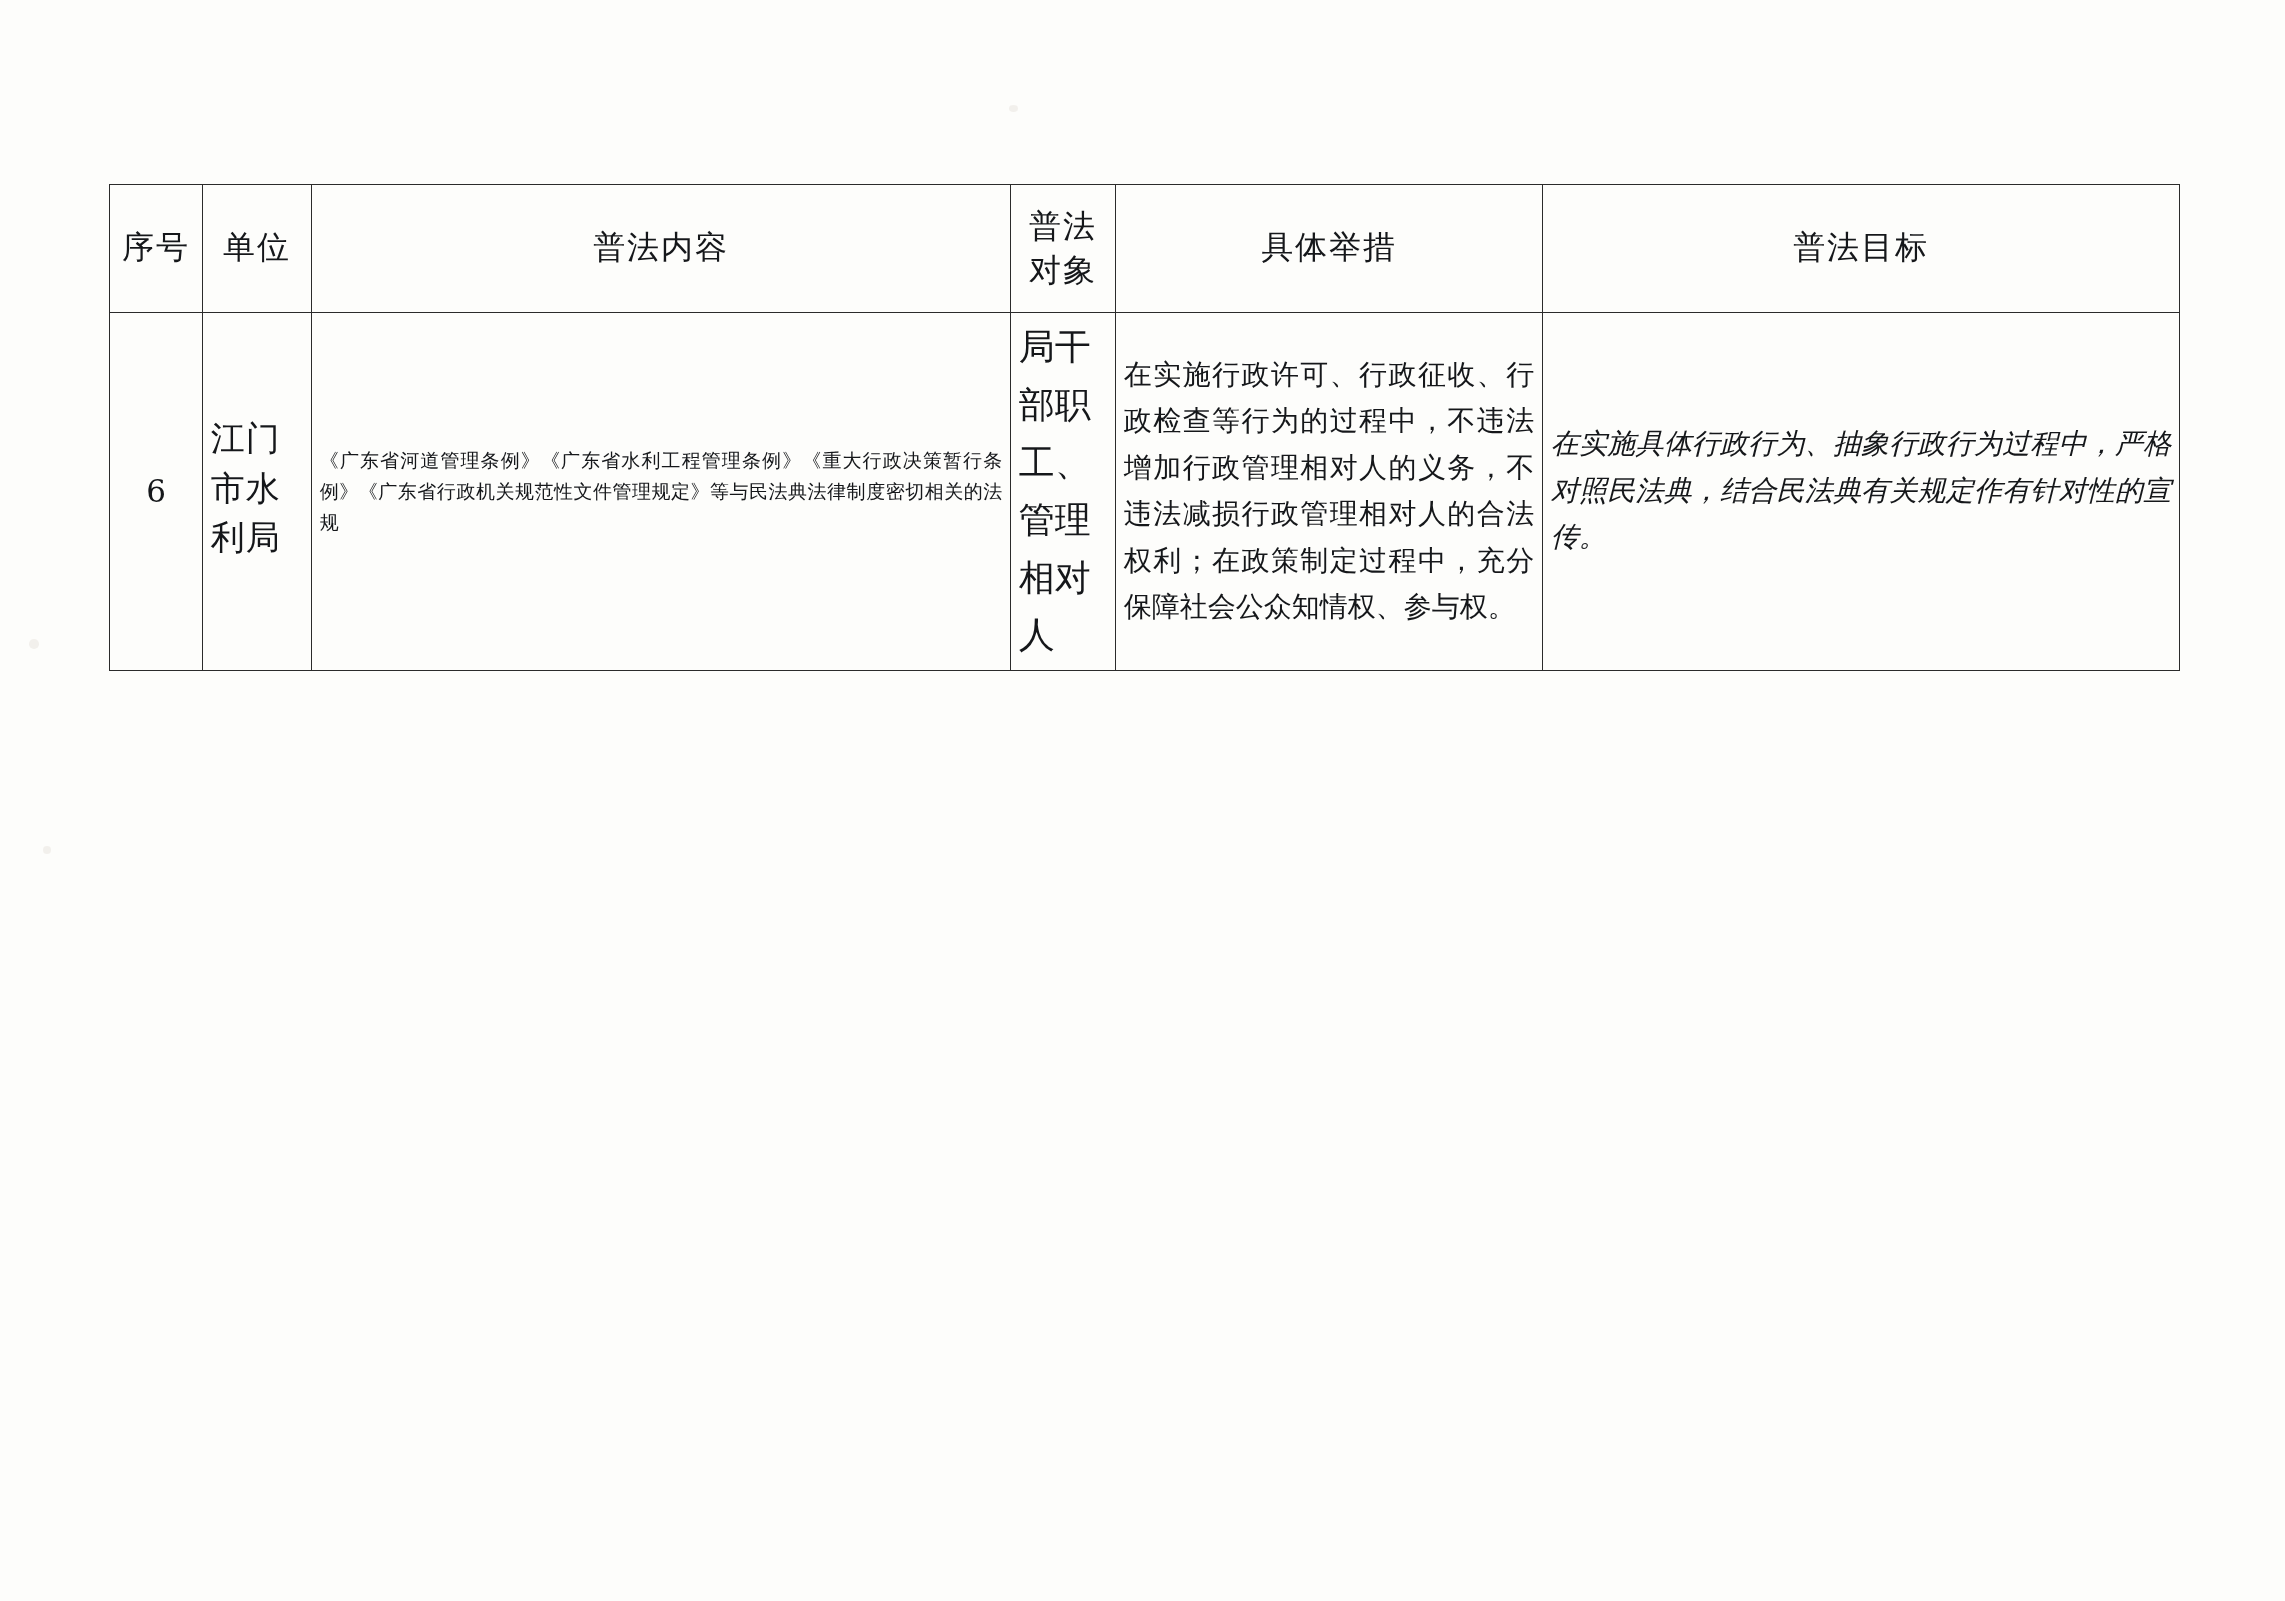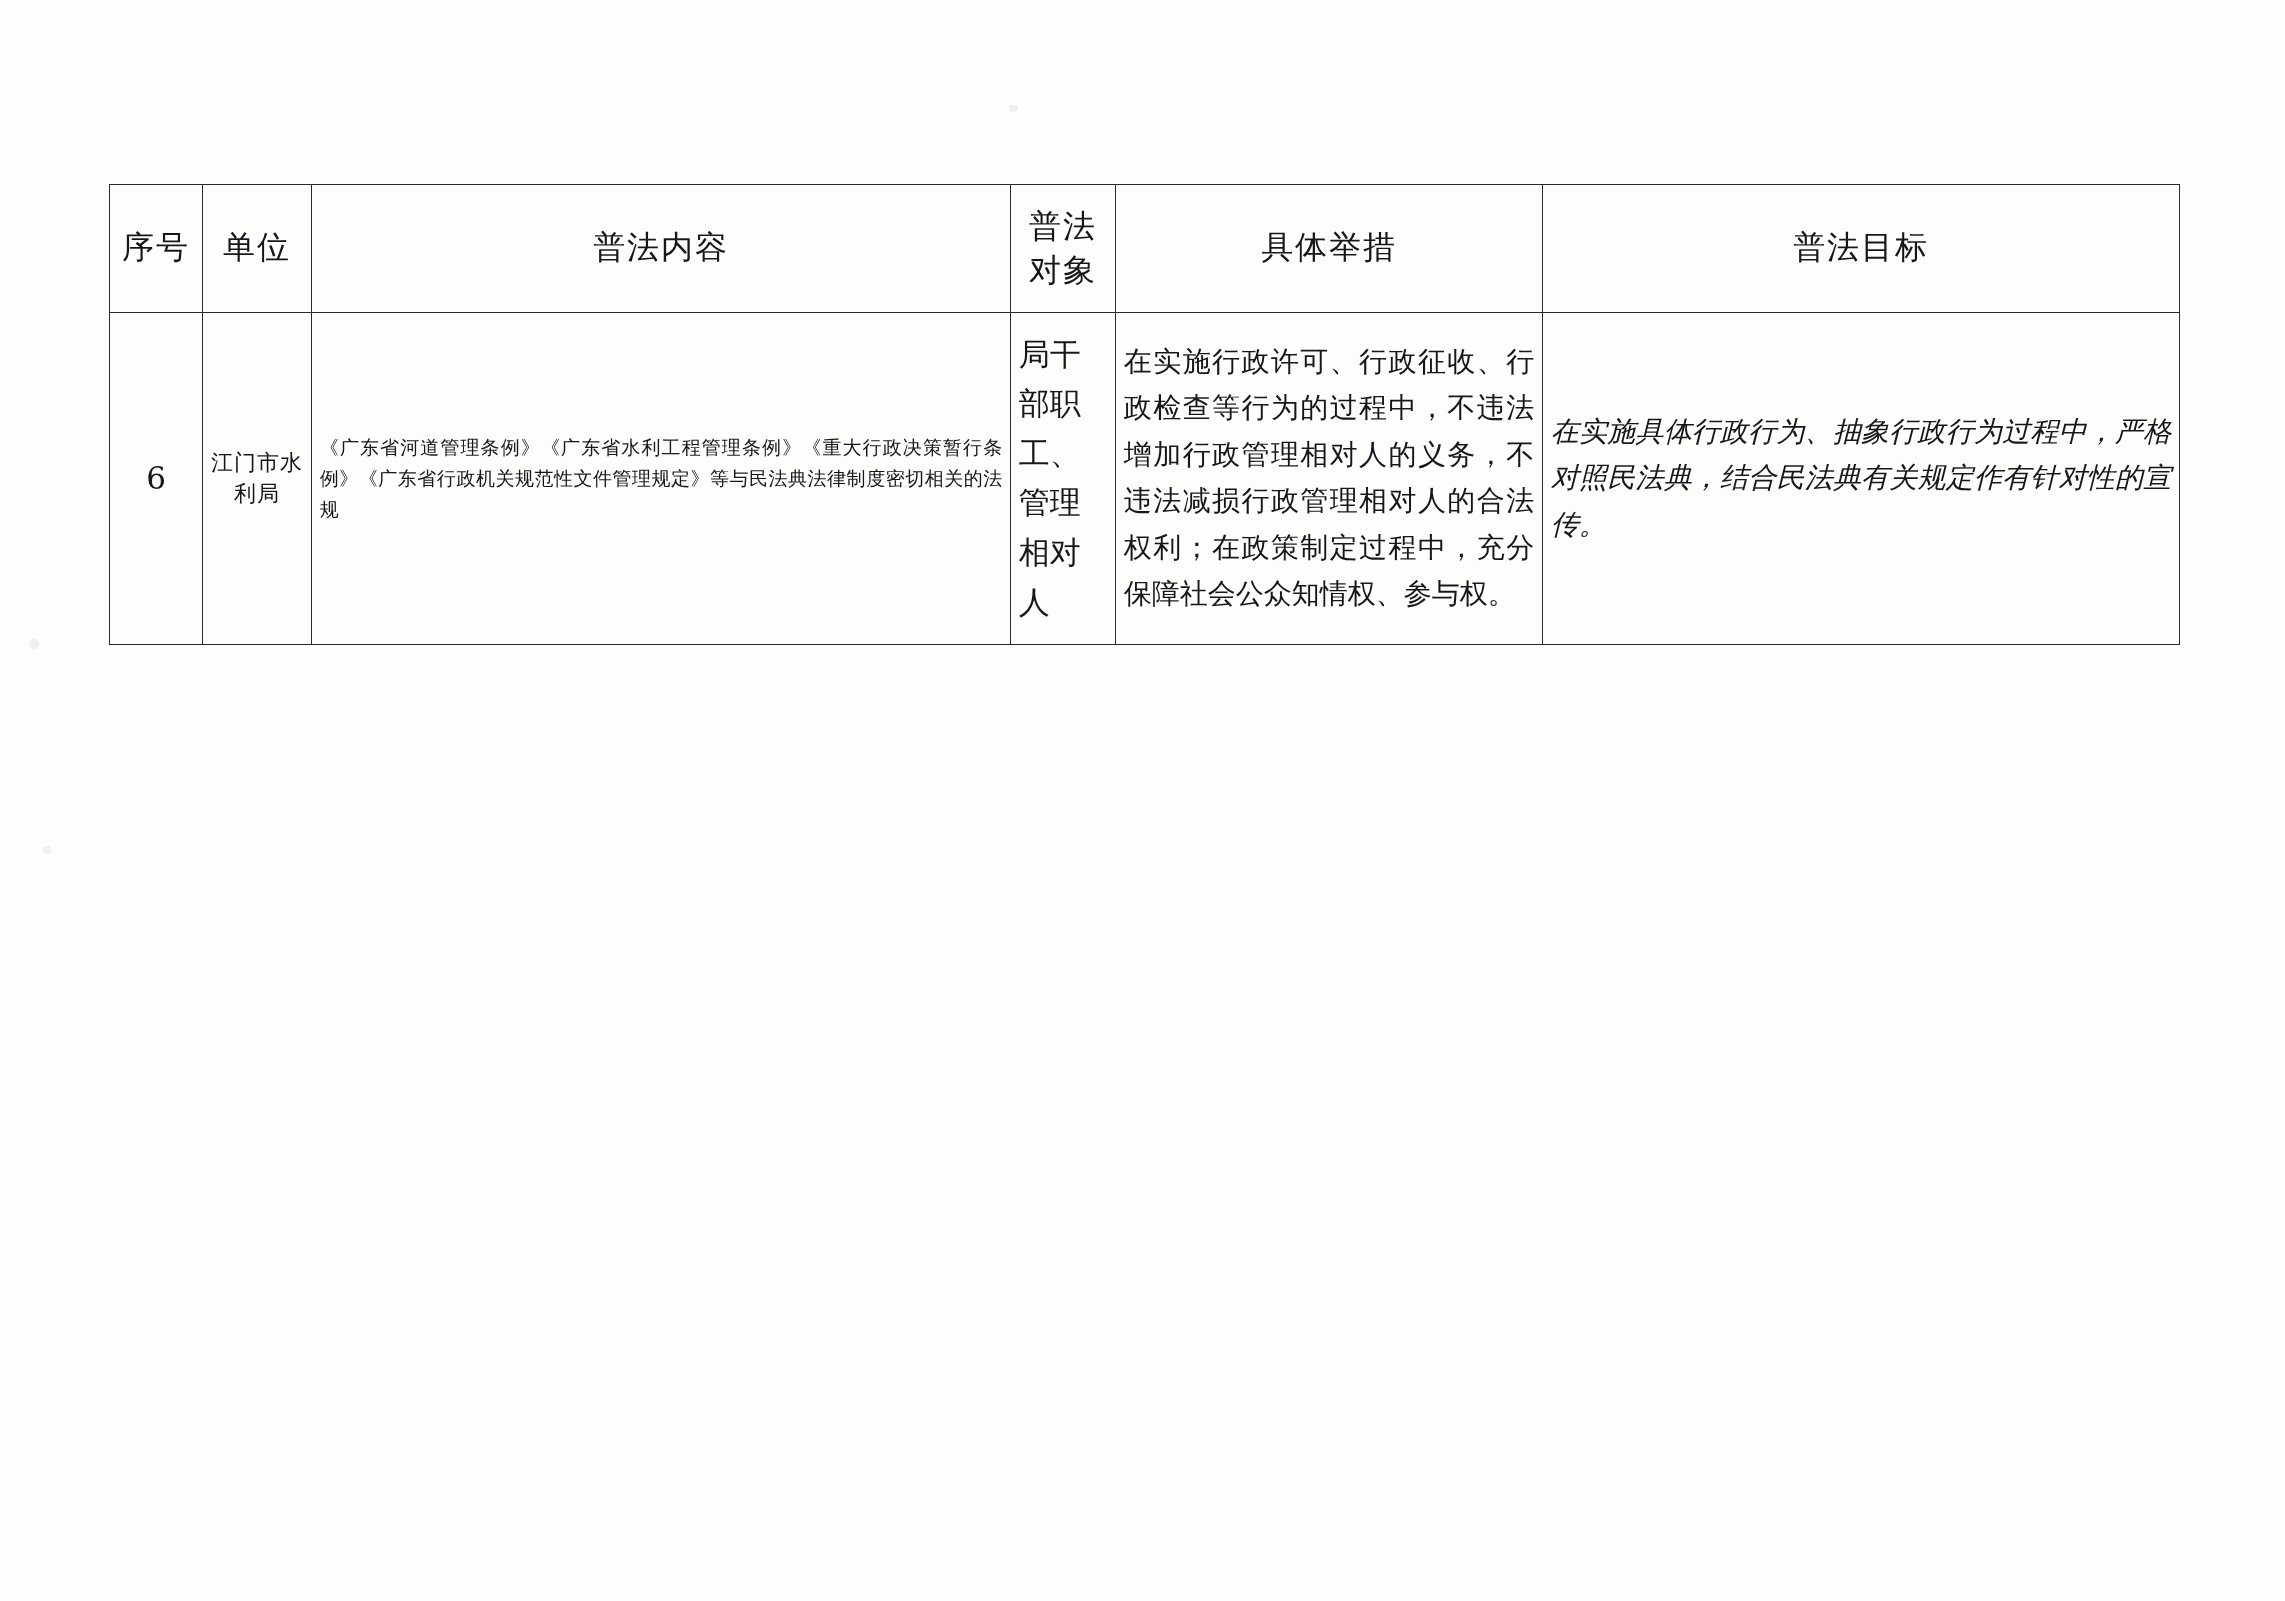--- a/index.html
+++ b/index.html
@@ -69,36 +69,37 @@
   tbody td {
     height: 320px;
   }
 
   .cell-no {
     text-align: center;
     font-size: 31px;
   }
 
   .cell-unit {
-    text-align: center;
-    font-size: 22px;
+    text-align: left;
+    font-size: 34px;
     line-height: 1.45;
     letter-spacing: 1px;
+    font-family: Liberation Mono, monospace;
   }
 
   .cell-content {
     font-size: 19px;
     line-height: 1.62;
     text-align: justify;
     padding-left: 17.5px;
     padding-right: 5.8px;
   }
 
   .cell-object {
-    font-size: 31px;
+    font-size: 36px;
     line-height: 1.6;
     padding-left: 3.9px;
     padding-right: 1.9px;
     margin-top: 41px;
   }
 
   .cell-goal {
     font-size: 28px;
     line-height: 1.66;
     text-align: justify;

